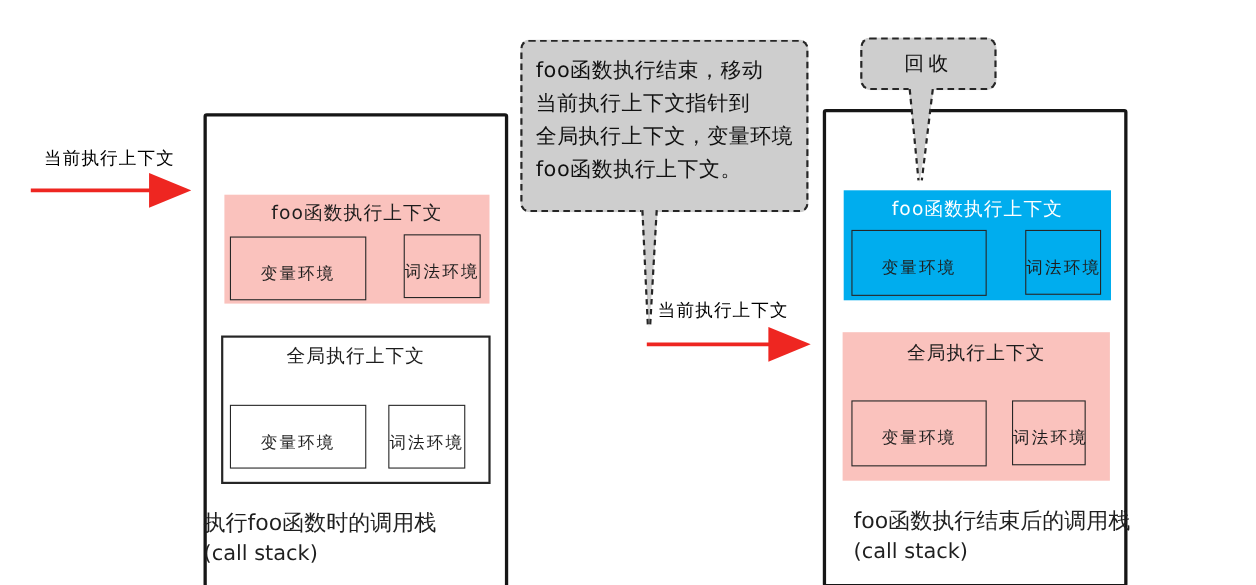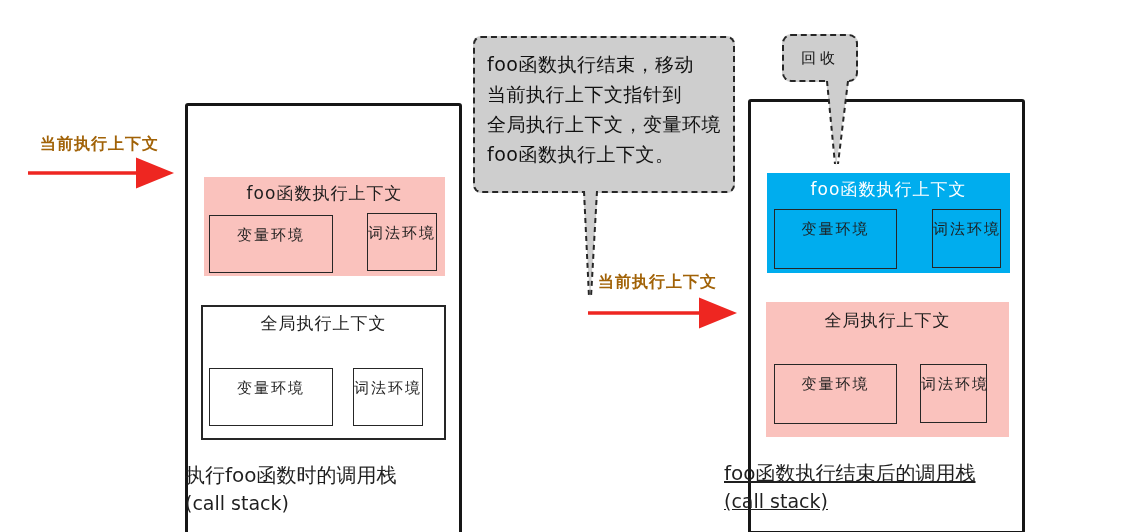--- a/index.html
+++ b/index.html
@@ -2,57 +2,57 @@
 <html><head>
 <meta charset="utf-8">
 <style>
   html,body{margin:0;padding:0;background:#fff;}
   #canvas{
     position:relative;width:1142px;height:532px;background:#ffffff;
     font-family:"DejaVu Sans",sans-serif;color:#1d1d1d;overflow:hidden;
   }
   .abs{position:absolute;}
   .red-label{
-    color:#a16207;font-size:16px;font-weight:700;letter-spacing:1px;white-space:nowrap;
+    color:#000000;font-size:16px;font-weight:400;letter-spacing:1px;white-space:nowrap;
   }
   
   .stack-box{
     position:absolute;width:277px;height:435px;background:#fff;
     border:3px solid #161616;border-radius:3px;box-sizing:border-box;
   }
   .frame{position:absolute;box-sizing:border-box;}
   .frame-title{
     text-align:center;font-size:17px;letter-spacing:1px;padding-top:5px;white-space:nowrap;
   }
   .env-box{
     position:absolute;box-sizing:border-box;border:1.5px solid #262626;
-    font-size:15px;letter-spacing:2px;text-align:center;padding-top:10px;white-space:nowrap;
+    font-size:15px;letter-spacing:2px;text-align:center;padding-top:24px;white-space:nowrap;
   }
   .pink{background:#fac2bd;}
   .blue{background:#00adee;}
   .white-frame{background:#ffffff;border:2px solid #262626;}
   .blue .frame-title{color:#ffffff;}
   .caption{
     position:absolute;width:277px;text-align:left;color:#1f1f1f;
     font-size:20px;line-height:28px;
   }
   .caption .line2{font-size:19px;}
   
   .bubble{
     position:absolute;left:473px;top:36px;width:262px;height:157px;
     background:#cecece;border:2.5px dashed #262626;border-radius:8px;
     box-sizing:border-box;padding:11px 10px 0 12px;
     font-size:19px;line-height:30px;letter-spacing:0.5px;color:#111;
   }
   .bubble span{display:block;white-space:nowrap;}
   .recycle{
-    position:absolute;left:782px;top:34px;width:76px;height:48px;
+    position:absolute;left:782px;top:34px;width:124px;height:48px;
     background:#cecece;border:2.5px dashed #262626;border-radius:9px;
     box-sizing:border-box;display:flex;align-items:center;justify-content:center;
-    font-size:15px;letter-spacing:4px;color:#111;
+    font-size:18px;letter-spacing:4px;color:#111;
   }
   #overlay{position:absolute;left:0;top:0;pointer-events:none;z-index:10;}
 </style>
 </head>
 <body>
 
 <div id="canvas">
 
   <div class="abs red-label" style="left:40px;top:134px;">当前执行上下文</div>
 
@@ -95,21 +95,21 @@
       <div class="env-box" style="left:165px;top:36px;width:69px;height:59px;">词法环境</div>
     </div>
 
     <div class="frame pink" style="left:15px;top:200px;width:243px;height:135px;">
       <div class="frame-title" style="padding-top:7px;">全局执行上下文</div>
       <div class="env-box" style="left:8px;top:62px;width:123px;height:60px;">变量环境</div>
       <div class="env-box" style="left:154px;top:62px;width:67px;height:59px;">词法环境</div>
     </div>
   </div>
 
-  <div class="caption" style="left:724px;top:459px;text-decoration:underline;">
+  <div class="caption" style="left:776px;top:459px;">
     <div>foo函数执行结束后的调用栈</div>
     <div class="line2">(call stack)</div>
   </div>
 
   <svg id="overlay" width="1142" height="532" viewBox="0 0 1142 532">
     <defs>
       <marker id="arrowhead" markerWidth="11" markerHeight="9" refX="9" refY="4.5" orient="auto">
         <path d="M0,0 L11,4.5 L0,9 z" fill="#ee2621"></path>
       </marker>
     </defs>

